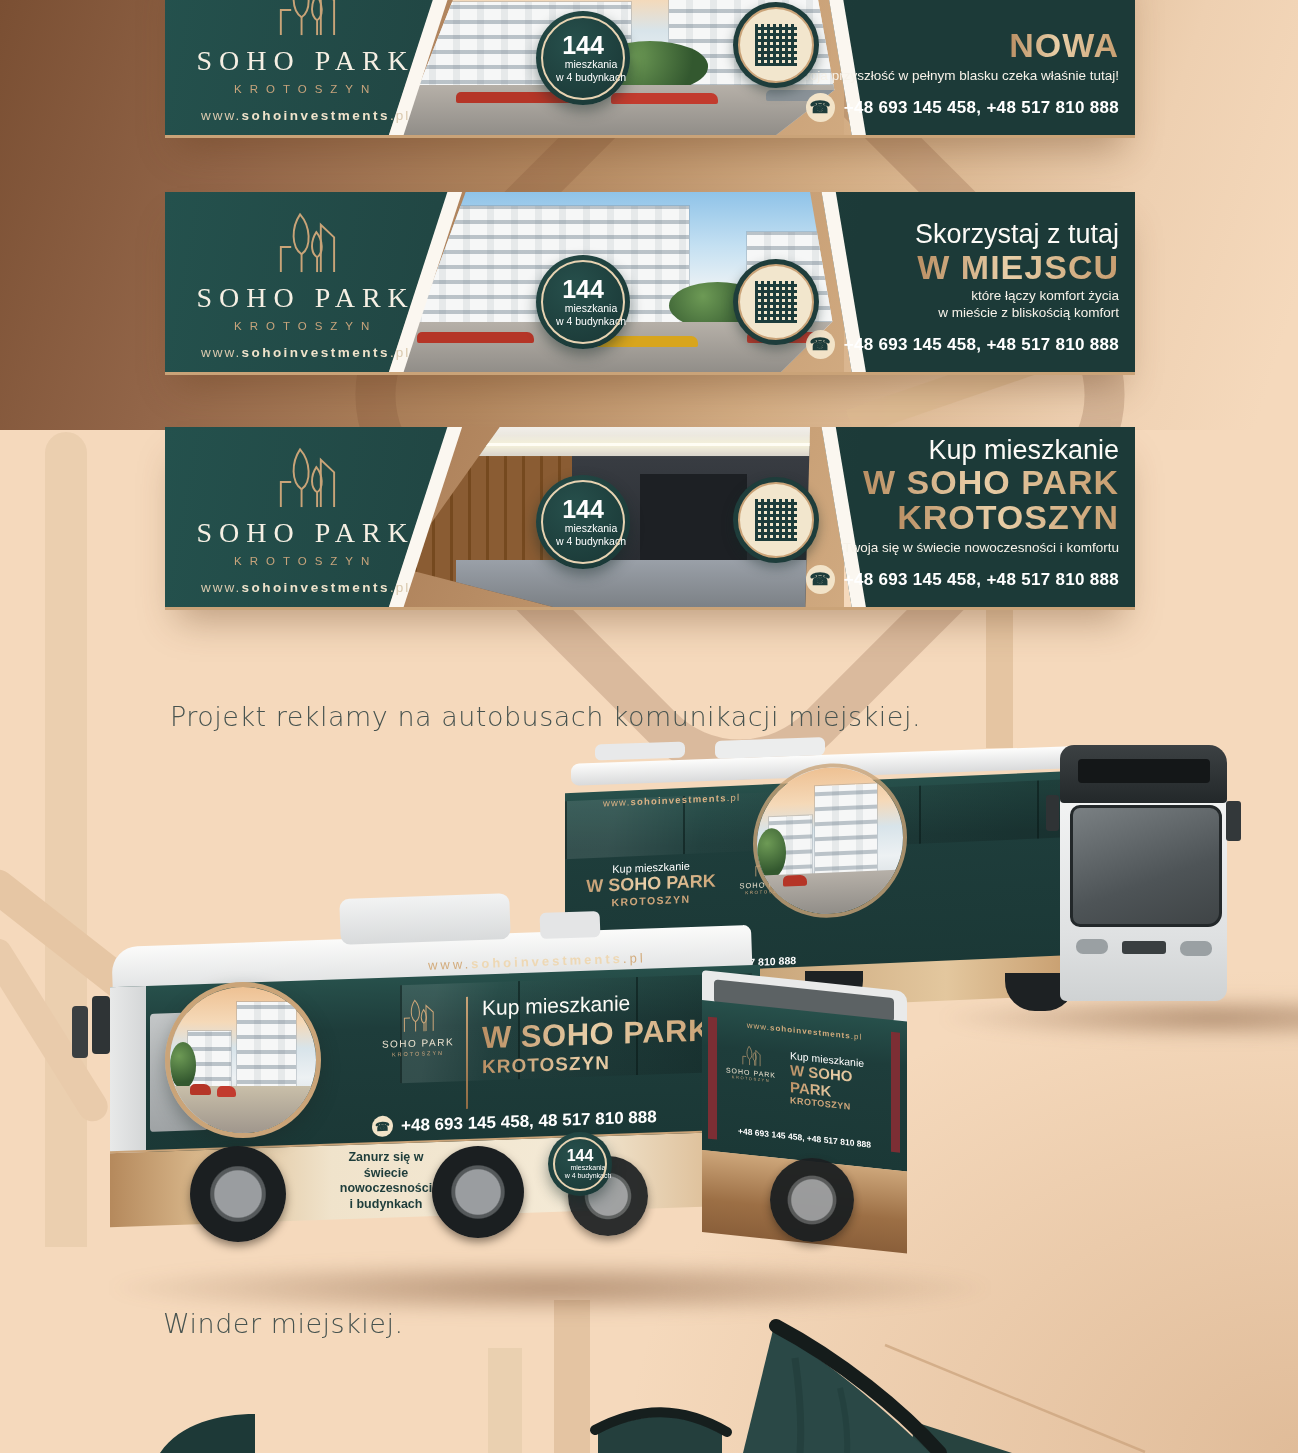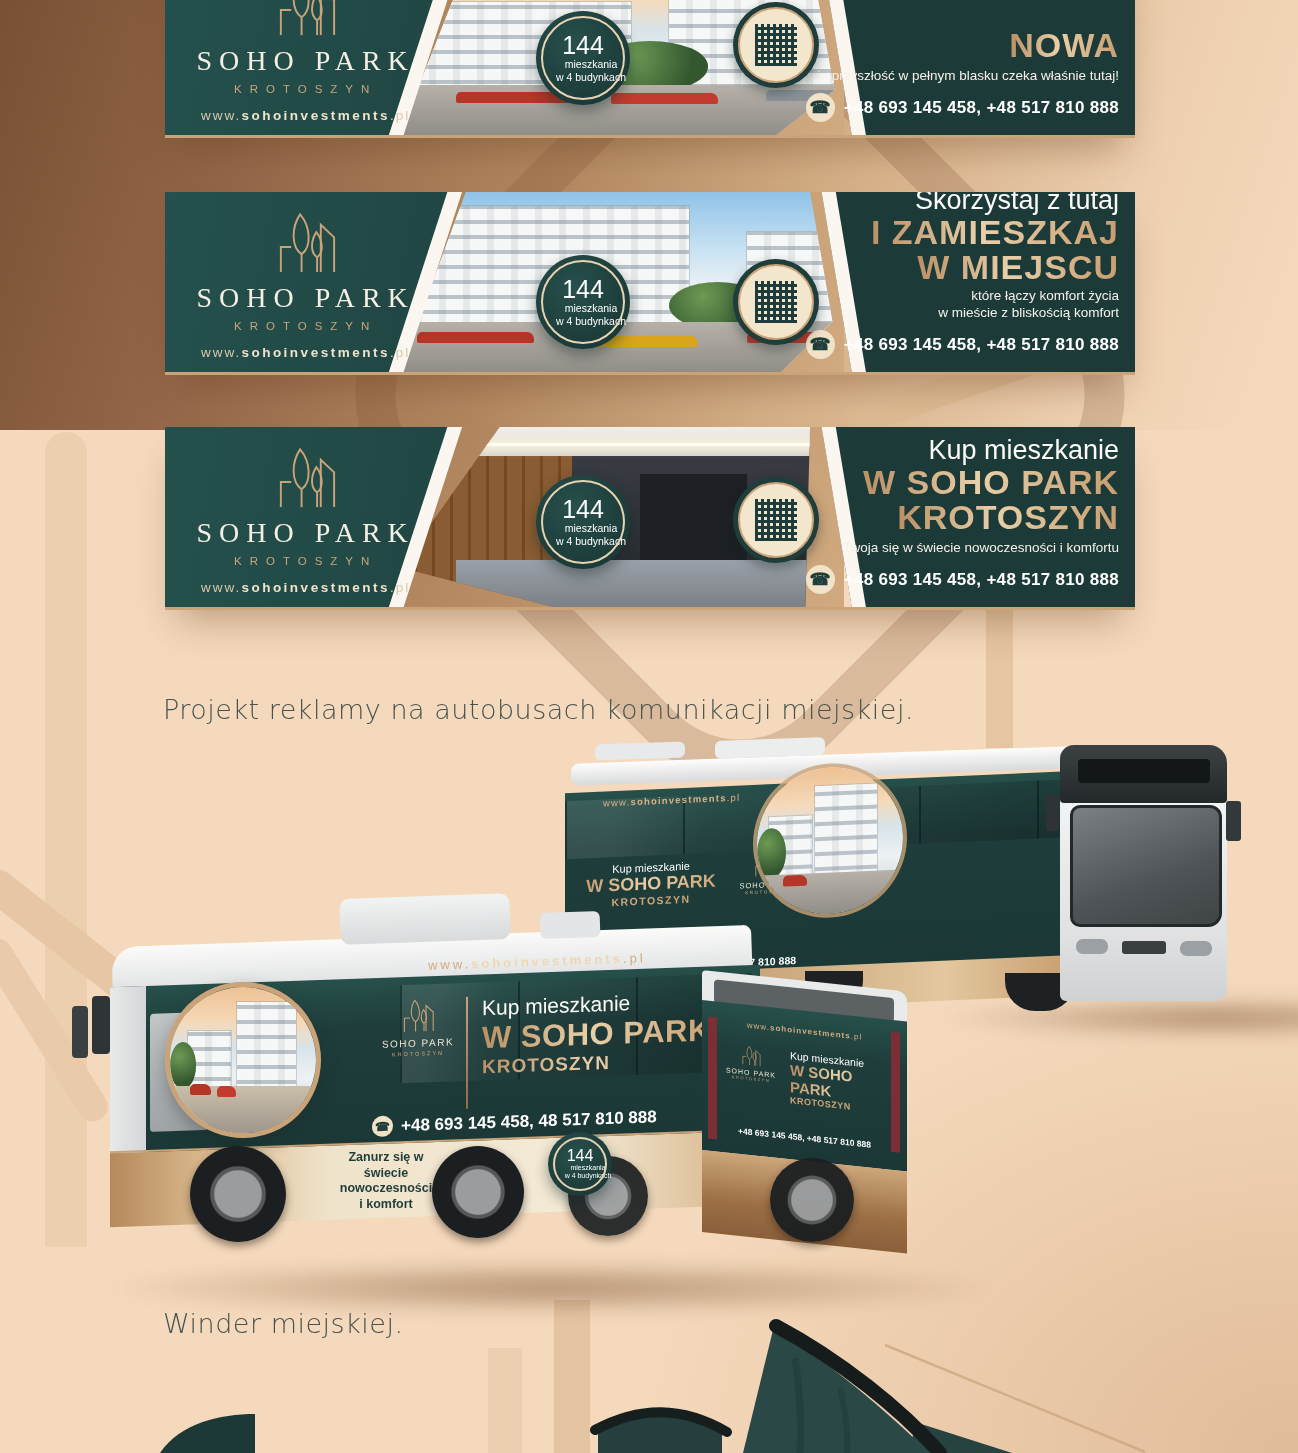--- a/index.html
+++ b/index.html
@@ -39,21 +39,21 @@
   .glyph{width:74px;height:74px;}
   .logo-name{font-family:"Liberation Serif",serif;font-size:28px;letter-spacing:7px;margin-top:4px;white-space:nowrap;}
   .logo-city{font-size:11.5px;letter-spacing:8px;color:#c8a47c;margin-top:6px;white-space:nowrap;}
   .logo-url{font-size:13.5px;letter-spacing:2px;color:#d9c9ae;margin-top:13px;font-weight:300;white-space:nowrap;}
   .logo-url b{color:#efe3cb;font-weight:700;letter-spacing:2.5px;}
   .badge{position:absolute;width:94px;height:94px;border-radius:50%;
     background:radial-gradient(circle at 40% 35%, #27504c, #1b3a38 75%);
     box-shadow:0 6px 14px rgba(20,40,38,.45);
     display:flex;flex-direction:column;align-items:center;justify-content:center;color:#fff;z-index:5;}
   .badge::before{content:"";position:absolute;inset:5px;border:2px solid #e7d3b2;border-radius:50%;}
-  .badge .n{font-size:25px;font-weight:400;line-height:1;}
+  .badge .n{font-size:25px;font-weight:700;line-height:1;}
   .badge .s{font-size:10.5px;line-height:1.2;padding-left:16px;}
   .qrcircle{position:absolute;width:86px;height:86px;border-radius:50%;
     background:#1e3d3b;display:flex;align-items:center;justify-content:center;z-index:5;
     box-shadow:0 5px 12px rgba(20,40,38,.4);}
   .qrcircle .inner{width:72px;height:72px;border-radius:50%;background:#f2e6cd;border:2px solid #caa378;
     display:flex;align-items:center;justify-content:center;}
   .qr{width:42px;height:42px;
     background-image:
       repeating-linear-gradient(0deg,#1d3c3b 0 3px,transparent 3px 6px),
       repeating-linear-gradient(90deg,#1d3c3b 0 3px,#f2e6cd 3px 6px);}
@@ -225,21 +225,20 @@
     <div class="s">mieszkania</div>
     <div class="s">w 4 budynkach</div>
   </div>
   <div class="qrcircle" style="left:568px;top:67px;">
     <div class="inner">
         <div class="qr"></div>
       </div>
   </div>
   <div class="rblock">
     <div class="b-top">Skorzystaj z tutaj</div>
-    <div class="b-main goldtxt">I ZAMIESZKAJ</div>
     <div class="b-main goldtxt">W MIEJSCU</div>
     <div class="b-sub" style="margin-top:4px;line-height:1.25;">
       <div>które łączy komfort życia</div>
       <div>w mieście z bliskością komfort</div>
     </div>
     <div class="b-phone">
       <span class="ph ph-30">☎</span>
       <span>+48 693 145 458, +48 517 810 888</span>
     </div>
   </div>
@@ -286,21 +285,21 @@
     <div class="b-main goldtxt">W SOHO PARK</div>
     <div class="b-main goldtxt">KROTOSZYN</div>
     <div class="b-sub">Twoja się w świecie nowoczesności i komfortu</div>
     <div class="b-phone">
       <span class="ph ph-30">☎</span>
       <span>+48 693 145 458, +48 517 810 888</span>
     </div>
   </div>
 </section>
 
-<h2 class="abs section-h" style="left:163px;top:694px;margin:0;text-align:right;">Projekt reklamy na autobusach komunikacji miejskiej.</h2>
+<h2 class="abs section-h" style="left:163px;top:694px;margin:7px;text-align:right;">Projekt reklamy na autobusach komunikacji miejskiej.</h2>
 
 <div class="abs bus" id="bus1">
   <div class="abs soft-shadow" style="left:370px;top:252px;width:560px;height:46px;background:radial-gradient(ellipse,rgba(120,80,50,.5),transparent 70%);"></div>
   <div class="abs" style="left:6px;top:12px;width:500px;height:22px;background:linear-gradient(#fdfdfc,#d9dadb);transform:skewY(-2deg);border-radius:8px 0 0 8px;"></div>
   <div class="abs" style="left:30px;top:0;width:90px;height:16px;background:#e8e9ea;border-radius:6px;transform:skewY(-2deg);"></div>
   <div class="abs" style="left:150px;top:-4px;width:110px;height:18px;background:#eceded;border-radius:6px;transform:skewY(-2deg);"></div>
   <div class="abs teal-body" style="left:0;top:28px;width:508px;height:192px;transform:skewY(-2.5deg);transform-origin:right top;">
     <div class="abs glass" style="left:0;right:0;top:8px;height:58px;"></div>
     <div class="abs" style="left:38px;top:6px;font-size:9.5px;letter-spacing:1.2px;color:#d8b184;"><span>www.</span><b>sohoinvestments</b><span>.pl</span></div>
     <div class="abs" style="left:6px;top:72px;width:160px;text-align:center;">
@@ -374,21 +373,21 @@
     <div class="abs" style="left:262px;top:138px;display:flex;gap:8px;align-items:center;color:#fff;font-size:17px;font-weight:700;">
       <span class="ph ph-22">☎</span>
       <span>+48 693 145 458, 48 517 810 888</span>
     </div>
   </div>
   <div class="abs b2url" style="left:358px;top:66px;transform:rotate(-2deg);"><span>www.</span><b>sohoinvestments</b><span>.pl</span></div>
   <div class="abs" style="left:40px;top:252px;width:650px;height:74px;transform:skewY(-2deg);border-top:2px solid #caa378;background:linear-gradient(90deg,#b5895c 0%,#d9b88c 14%,#f0e3cb 34%,#f4ead6 72%,#dec09a 92%);"></div>
   <div class="abs" style="left:258px;top:262px;width:116px;text-align:center;color:#1e3d3b;font-weight:700;font-size:12.5px;line-height:1.25;">
     <div>Zanurz się w świecie</div>
     <div>nowoczesności</div>
-    <div>i komfort</div>
+    <div>i budynkach</div>
   </div>
   <div class="badge" style="left:478px;top:244px;width:64px;height:64px;">
     <div class="n" style="font-size:16px;">144</div>
     <div class="s" style="font-size:7px;">mieszkania</div>
     <div class="s" style="font-size:7px;">w 4 budynkach</div>
   </div>
   <div class="abs" style="left:95px;top:94px;width:146px;height:146px;border-radius:50%;border:5px solid #caa478;overflow:hidden;box-shadow:0 8px 18px rgba(30,40,38,.35);">
     <div class="scene">
       <div class="sky-warm"></div>
       <div class="bld" style="left:46%;top:10%;width:40%;height:64%;"></div>

